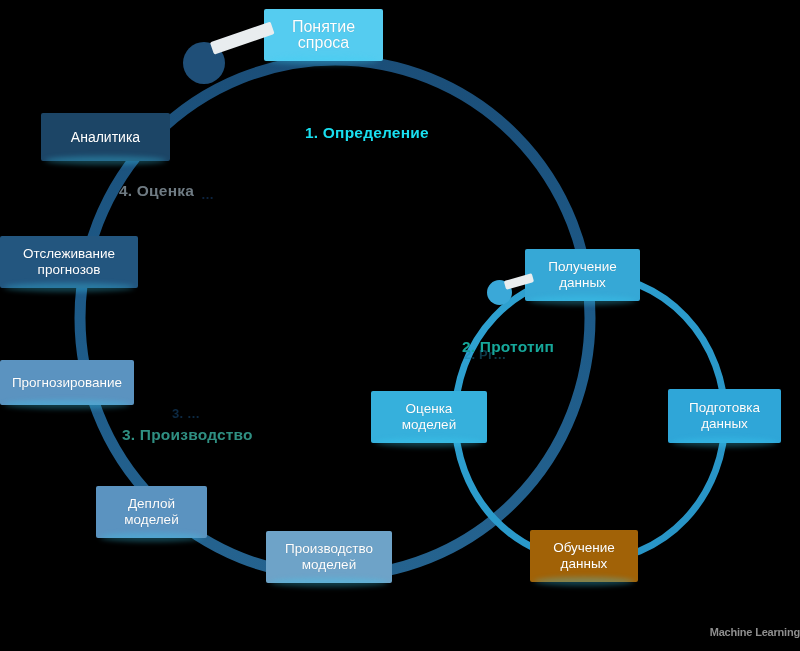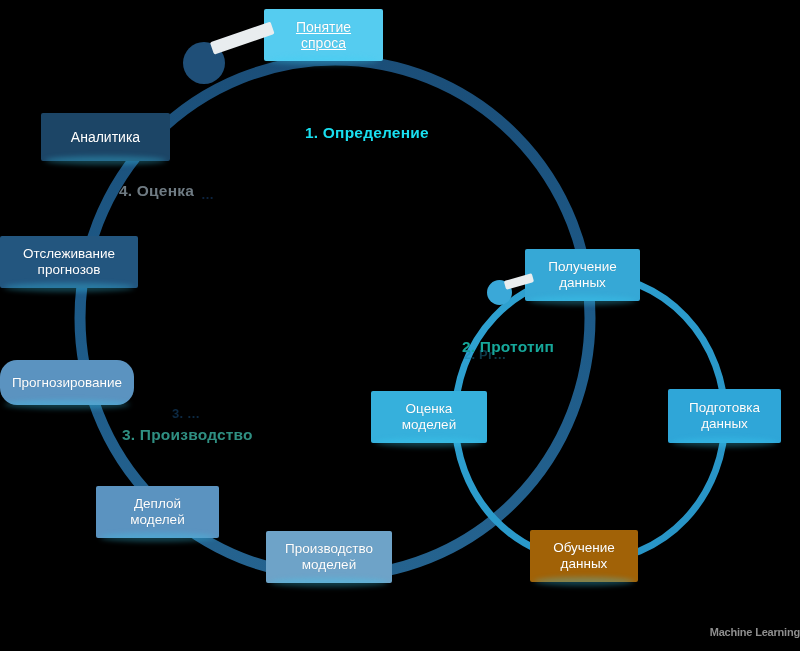--- a/index.html
+++ b/index.html
@@ -89,21 +89,21 @@
   <div class="stage-label" style="left:122px;top:426px;color:#2f8f82;">
     <span>3. Производство</span>
     <span class="ghost" style="color:#1c5c94;left:50px;top:-20px;">3. …</span>
   </div>
 
   <div class="stage-label" style="left:119px;top:182px;color:#6f7b83;">
     <span>4. Оценка</span>
     <span class="ghost" style="color:#1c4f8c;left:82px;top:5px;">…</span>
   </div>
 
-  <div class="node" style="left:264px;top:9px;width:119px;height:52px;background:#55ccf0;font-size:14px;text-decoration:underline;">
+  <div class="node" style="left:264px;top:9px;width:119px;height:52px;background:#55ccf0;font-size:16px;">
     <span>
       <span>Понятие</span><br>
       <span>спроса</span>
     </span>
   </div>
 
 
   <div class="node" style="left:525px;top:249px;width:115px;height:52px;background:#36a8d6;">
     <span>
       <span>Получение</span><br>
@@ -132,28 +132,28 @@
     </span>
   </div>
 
   <div class="node" style="left:266px;top:531px;width:126px;height:52px;background:#6ea3c8;">
     <span>
       <span>Производство</span><br>
       <span>моделей</span>
     </span>
   </div>
 
-  <div class="node" style="left:96px;top:486px;width:123px;height:52px;background:#5b93c0;">
+  <div class="node" style="left:96px;top:486px;width:111px;height:52px;background:#5b93c0;">
     <span>
       <span>Деплой</span><br>
       <span>моделей</span>
     </span>
   </div>
 
-  <div class="node" style="left:0px;top:360px;width:134px;height:45px;background:#5b93c0;border-radius:17px;">
+  <div class="node" style="left:0px;top:360px;width:134px;height:45px;background:#5b93c0;">
     <span>Прогнозирование</span>
   </div>
 
   <div class="node" style="left:0px;top:236px;width:138px;height:52px;background:#23567f;text-align:center;">
     <span>
       <span>Отслеживание</span><br>
       <span>прогнозов</span>
     </span>
   </div>
 

